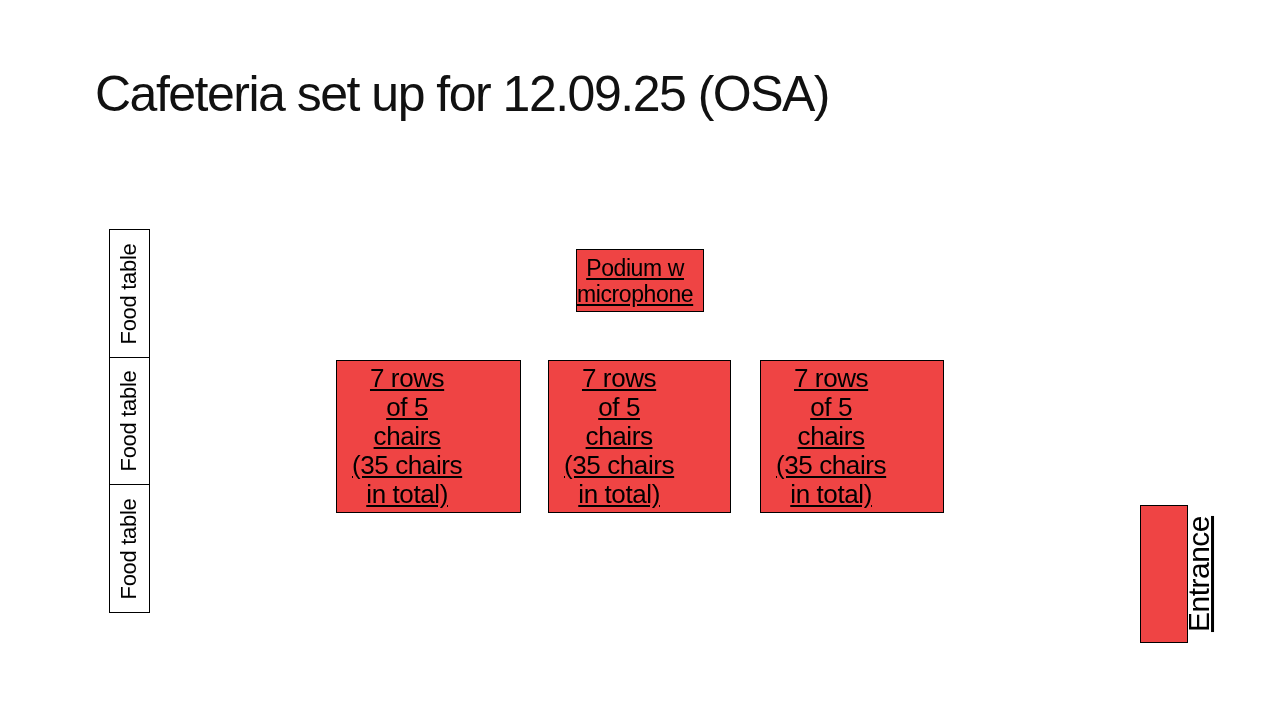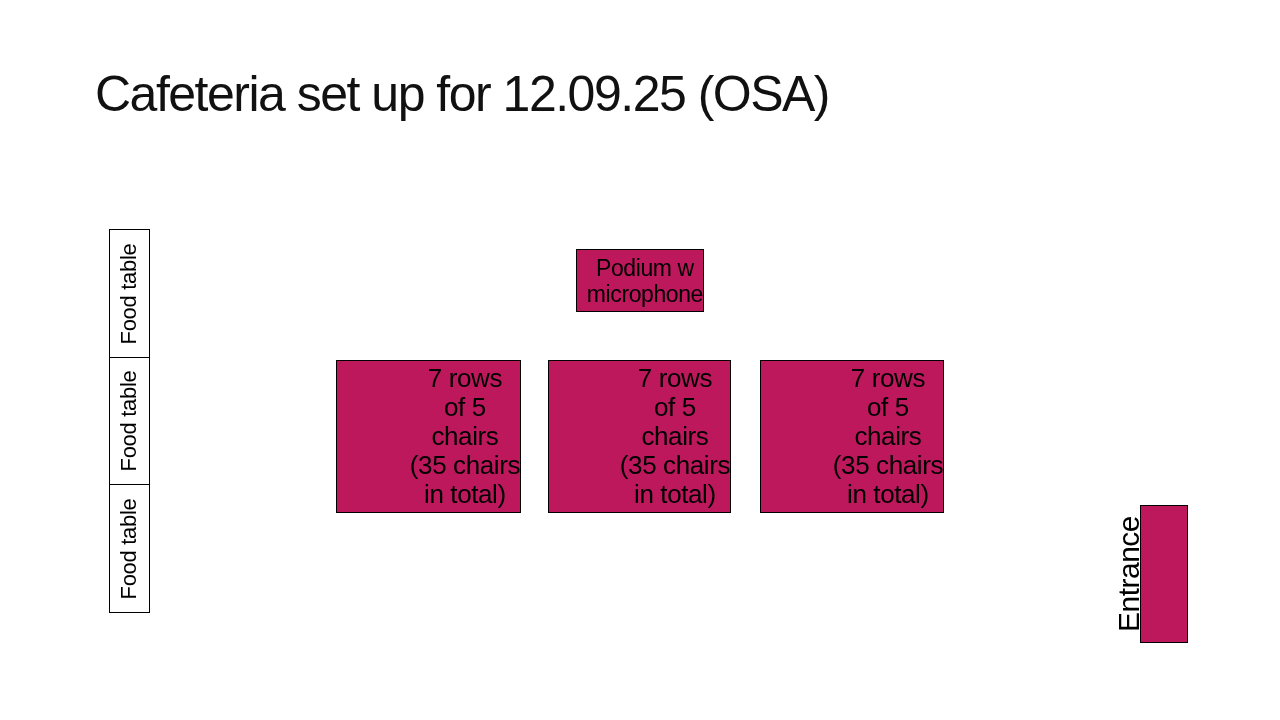--- a/index.html
+++ b/index.html
@@ -25,25 +25,26 @@
     font-weight: 300;
     letter-spacing: -1.5px;
     line-height: 60px;
     color: #111111;
     white-space: nowrap;
   }
   .box {
     position: absolute;
     box-sizing: border-box;
     border: 1.5px solid #000000;
-    background: #be185d;
+    background: #ef4444;
     display: flex;
     align-items: center;
-    justify-content: flex-end;
+    justify-content: flex-start;
     text-align: center;
+    text-decoration: underline;
   }
   
   .food-col {
     position: absolute;
     left: 109px;
     top: 229px;
     width: 41px;
   }
   .food-box {
     position: relative;

